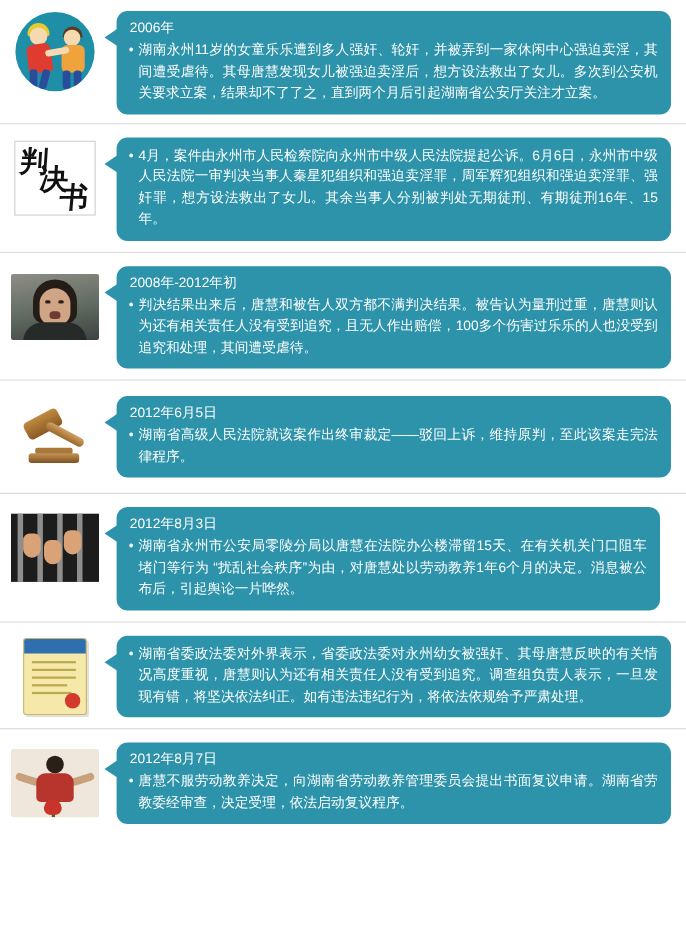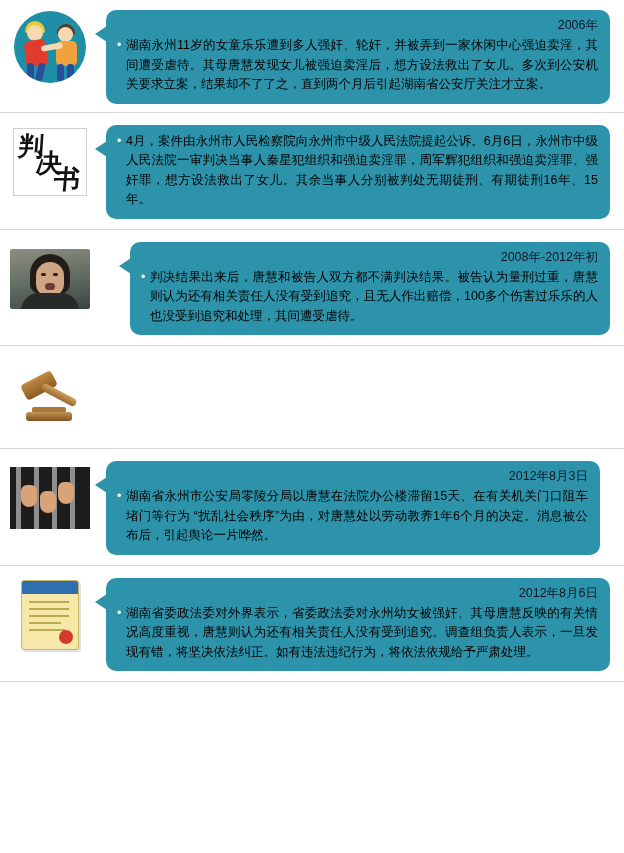--- a/index.html
+++ b/index.html
@@ -63,28 +63,27 @@
     top: 16px;
     width: 0;
     height: 0;
     border-top: 8px solid transparent;
     border-bottom: 8px solid transparent;
     border-right: 12px solid #2d93aa;
   }
   .date {
     font-size: 12.5px;
     line-height: 17px;
-    color: #0f172a;
+    color: #ffffff;
     margin-bottom: 2px;
-    text-align: right;
   }
   .body-text {
     font-size: 12.5px;
     line-height: 19.5px;
-    color: #000000;
+    color: #ffffff;
     text-align: justify;
     position: relative;
     padding-left: 8px;
   }
   .body-text:before {
     content: "\2022";
     position: absolute;
     left: -1px;
     top: 0;
     font-size: 12.5px;
@@ -410,21 +409,21 @@
       </div>
     </div>
     <div class="content-cell">
       <div class="bubble">
         <div class="body-text">4月，案件由永州市人民检察院向永州市中级人民法院提起公诉。6月6日，永州市中级人民法院一审判决当事人秦星犯组织和强迫卖淫罪，周军辉犯组织和强迫卖淫罪、强奸罪，想方设法救出了女儿。其余当事人分别被判处无期徒刑、有期徒刑16年、15年。</div>
       </div>
     </div>
   </div>
   <div class="divider"></div>
 
-  <div class="row" style="padding:12px 14px 10px 0;gap:24px;">
+  <div class="row" style="padding:12px 14px 10px 0;">
     <div class="icon-cell">
       <div class="icon-box">
         <div class="ic-portrait">
           <div class="p-hair"></div>
           <div class="p-face"></div>
           <div class="p-eye1"></div>
           <div class="p-eye2"></div>
           <div class="p-mouth"></div>
           <div class="p-body"></div>
         </div>
@@ -441,20 +440,26 @@
 
   <div class="row" style="padding:14px 14px 14px 0;">
     <div class="icon-cell">
       <div class="icon-box">
         <div class="ic-gavel">
           <div class="g-head"></div>
           <div class="g-handle"></div>
           <div class="g-block2"></div>
           <div class="g-block"></div>
         </div>
+      </div>
+    </div>
+    <div class="content-cell">
+      <div class="bubble">
+        <div class="date">2012年6月5日</div>
+        <div class="body-text">湖南省高级人民法院就该案作出终审裁定——驳回上诉，维持原判，至此该案走完法律程序。</div>
       </div>
     </div>
   </div>
   <div class="divider"></div>
 
   <div class="row" style="padding:12px 24px 10px 0;">
     <div class="icon-cell">
       <div class="icon-box">
         <div class="ic-prison">
           <div class="bar" style="left:6px;"></div>
@@ -485,21 +490,40 @@
           <div class="ln" style="top:27px; width:40px;"></div>
           <div class="ln" style="top:34px; width:40px;"></div>
           <div class="ln" style="top:41px; width:32px;"></div>
           <div class="ln" style="top:48px; width:36px;"></div>
           <div class="seal"></div>
         </div>
       </div>
     </div>
     <div class="content-cell">
       <div class="bubble">
-        <div class="date">2012年8月6日</div>
         <div class="body-text">湖南省委政法委对外界表示，省委政法委对永州幼女被强奸、其母唐慧反映的有关情况高度重视，唐慧则认为还有相关责任人没有受到追究。调查组负责人表示，一旦发现有错，将坚决依法纠正。如有违法违纪行为，将依法依规给予严肃处理。</div>
       </div>
     </div>
   </div>
   <div class="divider"></div>
 
+  <div class="row" style="padding:12px 14px 10px 0;">
+    <div class="icon-cell">
+      <div class="icon-box">
+        <div class="ic-protest">
+          <div class="pr-arm1"></div>
+          <div class="pr-arm2"></div>
+          <div class="pr-head"></div>
+          <div class="pr-body"></div>
+          <div class="pr-stem"></div>
+          <div class="pr-flower"></div>
+        </div>
+      </div>
+    </div>
+    <div class="content-cell">
+      <div class="bubble">
+        <div class="date">2012年8月7日</div>
+        <div class="body-text">唐慧不服劳动教养决定，向湖南省劳动教养管理委员会提出书面复议申请。湖南省劳教委经审查，决定受理，依法启动复议程序。</div>
+      </div>
+    </div>
+  </div>
 
 </div>
 
 </body></html>

